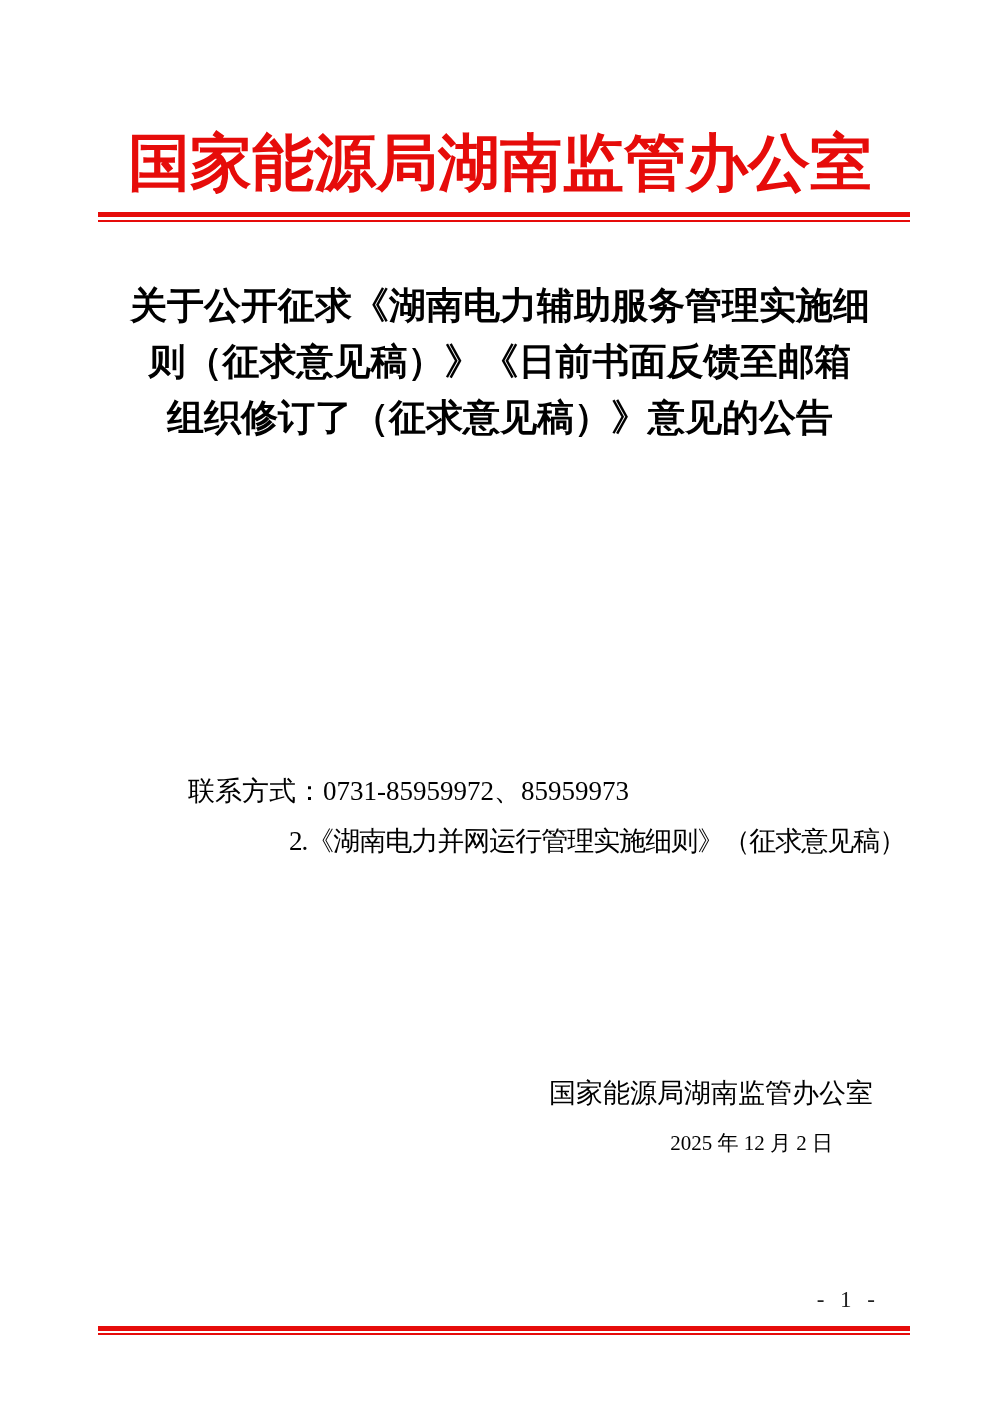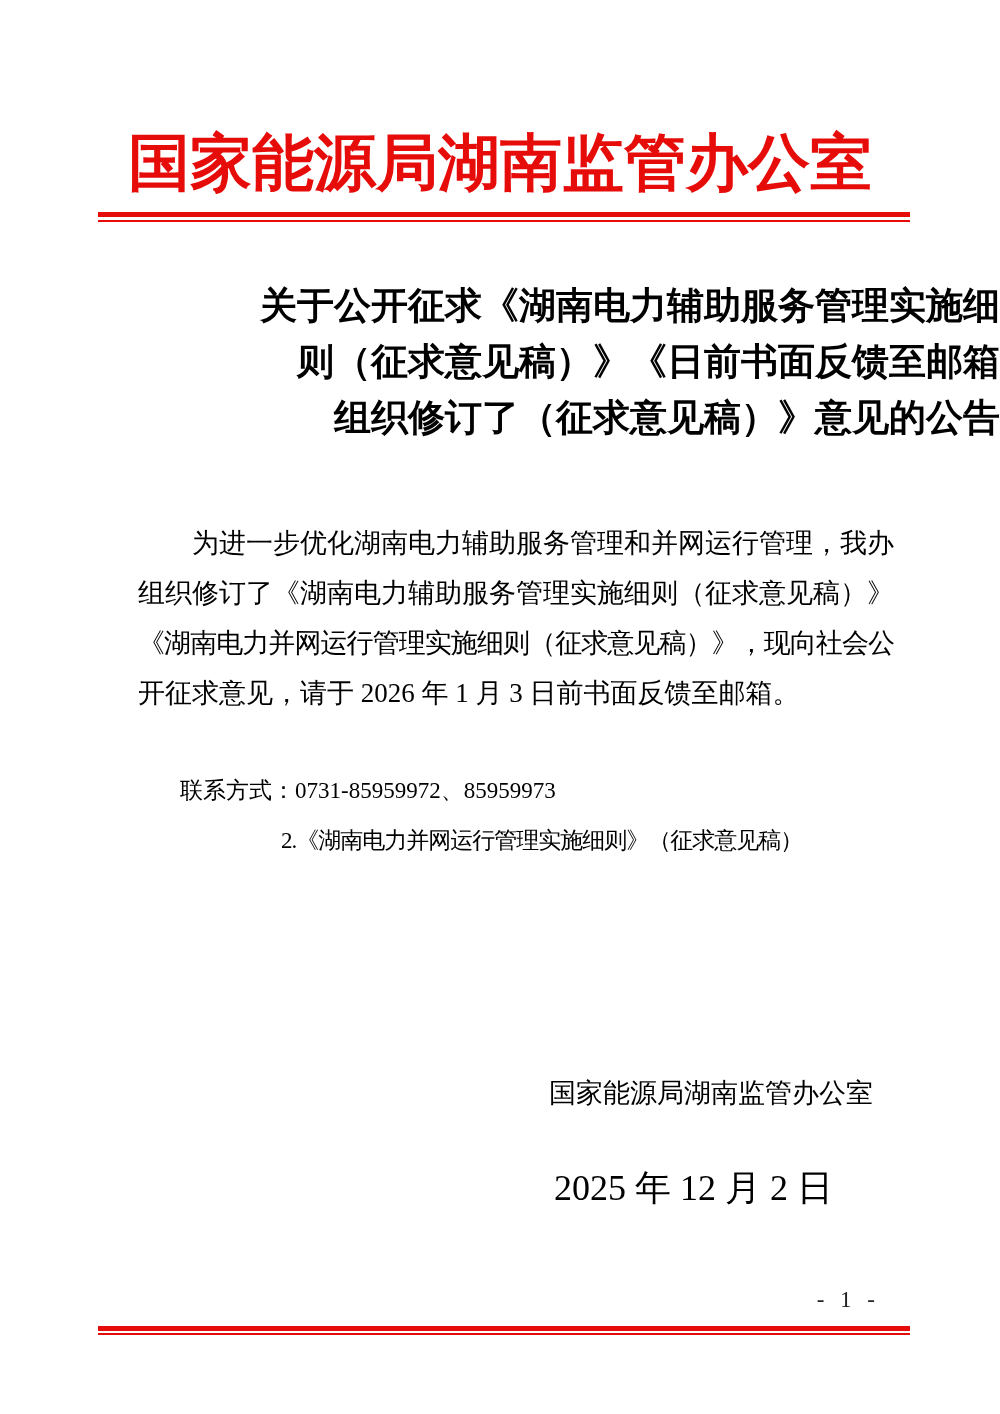--- a/index.html
+++ b/index.html
@@ -37,21 +37,21 @@
   .rule-footer { top: 1318px; }
   .rule .thick { height: 5px; background: var(--accent); }
   .rule-header .gap { height: 3px; }
   .rule-footer .gap { height: 2px; }
   .rule .thin { height: 2px; background: var(--accent); }
   .doc-title {
     position: absolute;
     top: 270px;
     left: 0;
     width: 100%;
-    text-align: right;
+    text-align: center;
     font-weight: bold;
     font-size: 37px;
     line-height: 56px;
     white-space: nowrap;
   }
   .body-para {
     position: absolute;
     top: 510px;
     left: 138px;
     width: 756px;
@@ -62,39 +62,39 @@
   .body-para .just {
     white-space: normal;
     text-align: justify;
     text-align-last: justify;
   }
   .indent-first { text-indent: 54px; }
   .tight { letter-spacing: -1px; }
   .contact {
     position: absolute;
     top: 758px;
-    left: 180px;
-    font-size: 23px;
+    left: 188px;
+    font-size: 27px;
     line-height: 50px;
     white-space: nowrap;
   }
   .attach-2 { padding-left: 101px; text-align: center; }
   .sig-org {
     position: absolute;
     top: 1069px;
     right: 127px;
     font-size: 27px;
     line-height: 32px;
     white-space: nowrap;
   }
   .sig-date {
     position: absolute;
-    top: 1164px;
+    top: 1119px;
     right: 167px;
-    font-size: 36px;
+    font-size: 21px;
     line-height: 32px;
     white-space: nowrap;
   }
   .pagenum {
     position: absolute;
     top: 1279px;
     right: 120px;
     font-size: 23px;
     line-height: 26px;
     letter-spacing: 5px;
@@ -114,26 +114,20 @@
     <div class="gap"></div>
     <div class="thin"></div>
   </div>
 
   <div class="doc-title">
     <div class="line">关于公开征求《湖南电力辅助服务管理实施细</div>
     <div class="line">则（征求意见稿）》《日前书面反馈至邮箱</div>
     <div class="line">组织修订了（征求意见稿）》意见的公告</div>
   </div>
 
-  <div class="body-para">
-    <div class="line just indent-first">为进一步优化湖南电力辅助服务管理和并网运行管理，我办</div>
-    <div class="line just">组织修订了《湖南电力辅助服务管理实施细则（征求意见稿）》</div>
-    <div class="line just tight">《湖南电力并网运行管理实施细则（征求意见稿）》，现向社会公</div>
-    <div class="line">开征求意见，请于 2026 年 1 月 3 日前书面反馈至邮箱。</div>
-  </div>
 
   <div class="contact">
     <div>联系方式：0731-85959972、85959973</div>
     <div class="tight attach-2">2.《湖南电力并网运行管理实施细则》（征求意见稿）</div>
   </div>
 
   <div class="sig-org">国家能源局湖南监管办公室</div>
 
   <div class="sig-date">2025 年 12 月 2 日</div>
 

